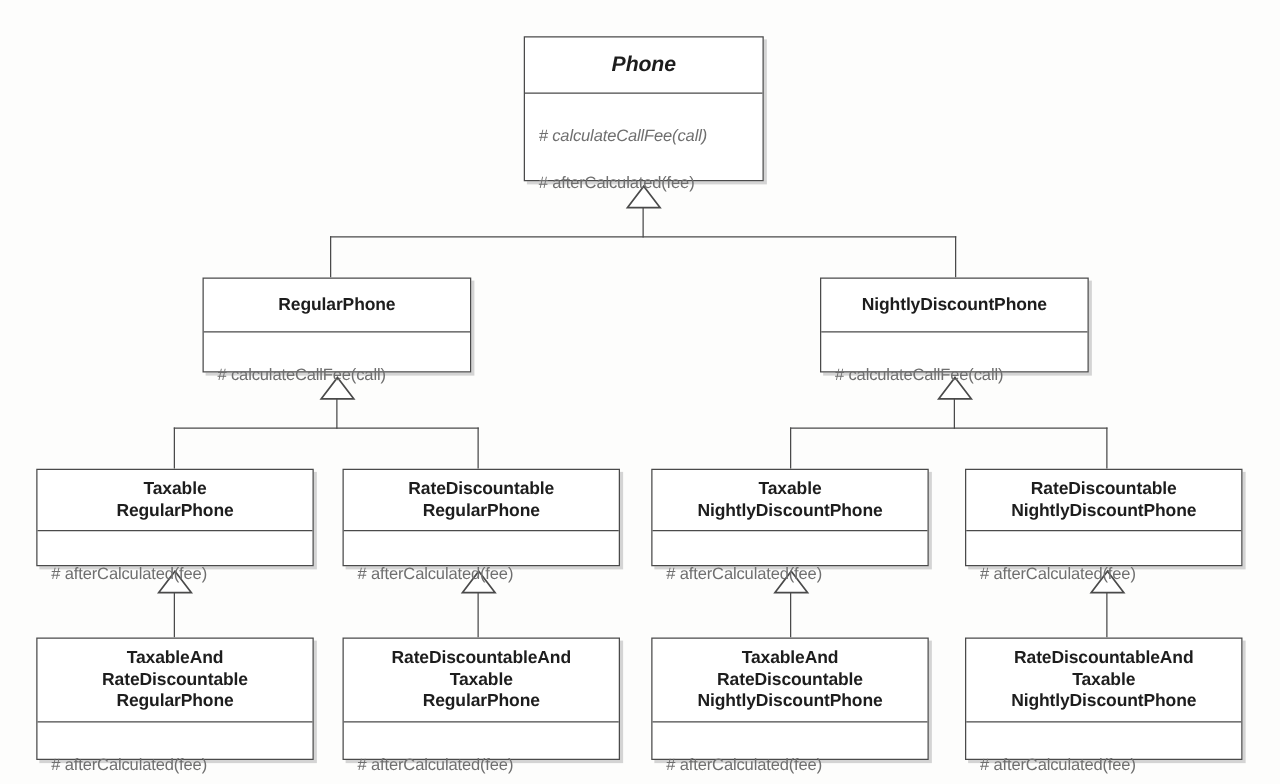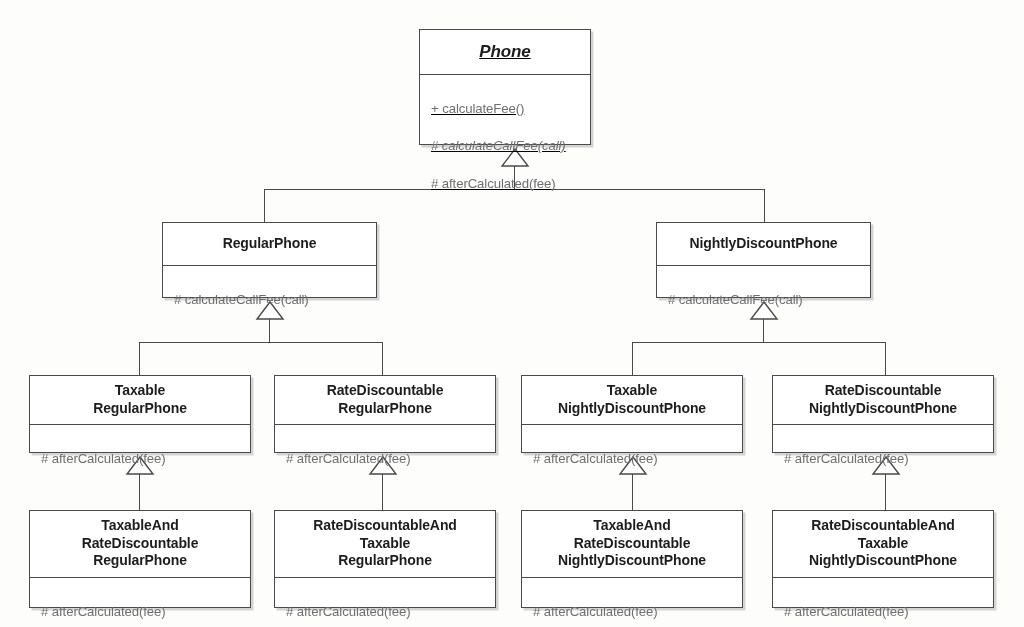--- a/index.html
+++ b/index.html
@@ -67,24 +67,23 @@
   }
   .conn-v { width: 1.4px; }
   .conn-h { height: 1.4px; }
   .gen-arrow-svg { position: absolute; z-index: 2; overflow: visible; }
 </style>
 </head>
 <body>
 
 <div id="diagram-root">
 
-  <div class="uml-class abstract" style="left:419px; top:29px; width:172px; height:116px;text-decoration:underline;">
+  <div class="uml-class abstract" style="left:419px; top:29px; width:192px; height:116px;">
     <div class="uml-name" style="flex:0 0 44px;">Phone</div>
     <div class="uml-members">
-      <div>+ calculateFee()</div>
       <div class="mem-abstract"># calculateCallFee(call)</div>
       <div># afterCalculated(fee)</div>
     </div>
   </div>
 
   <div class="conn conn-v" style="left:514px; top:166px; height:24px;"></div>
   <div class="conn conn-h" style="left:264px; top:189px; width:501px;"></div>
   <div class="conn conn-v" style="left:264px; top:189px; height:33px;"></div>
   <div class="conn conn-v" style="left:764px; top:189px; height:33px;"></div>
   <svg class="gen-arrow-svg" style="left:500px; top:148px;" width="30" height="20" viewBox="0 0 30 20">

